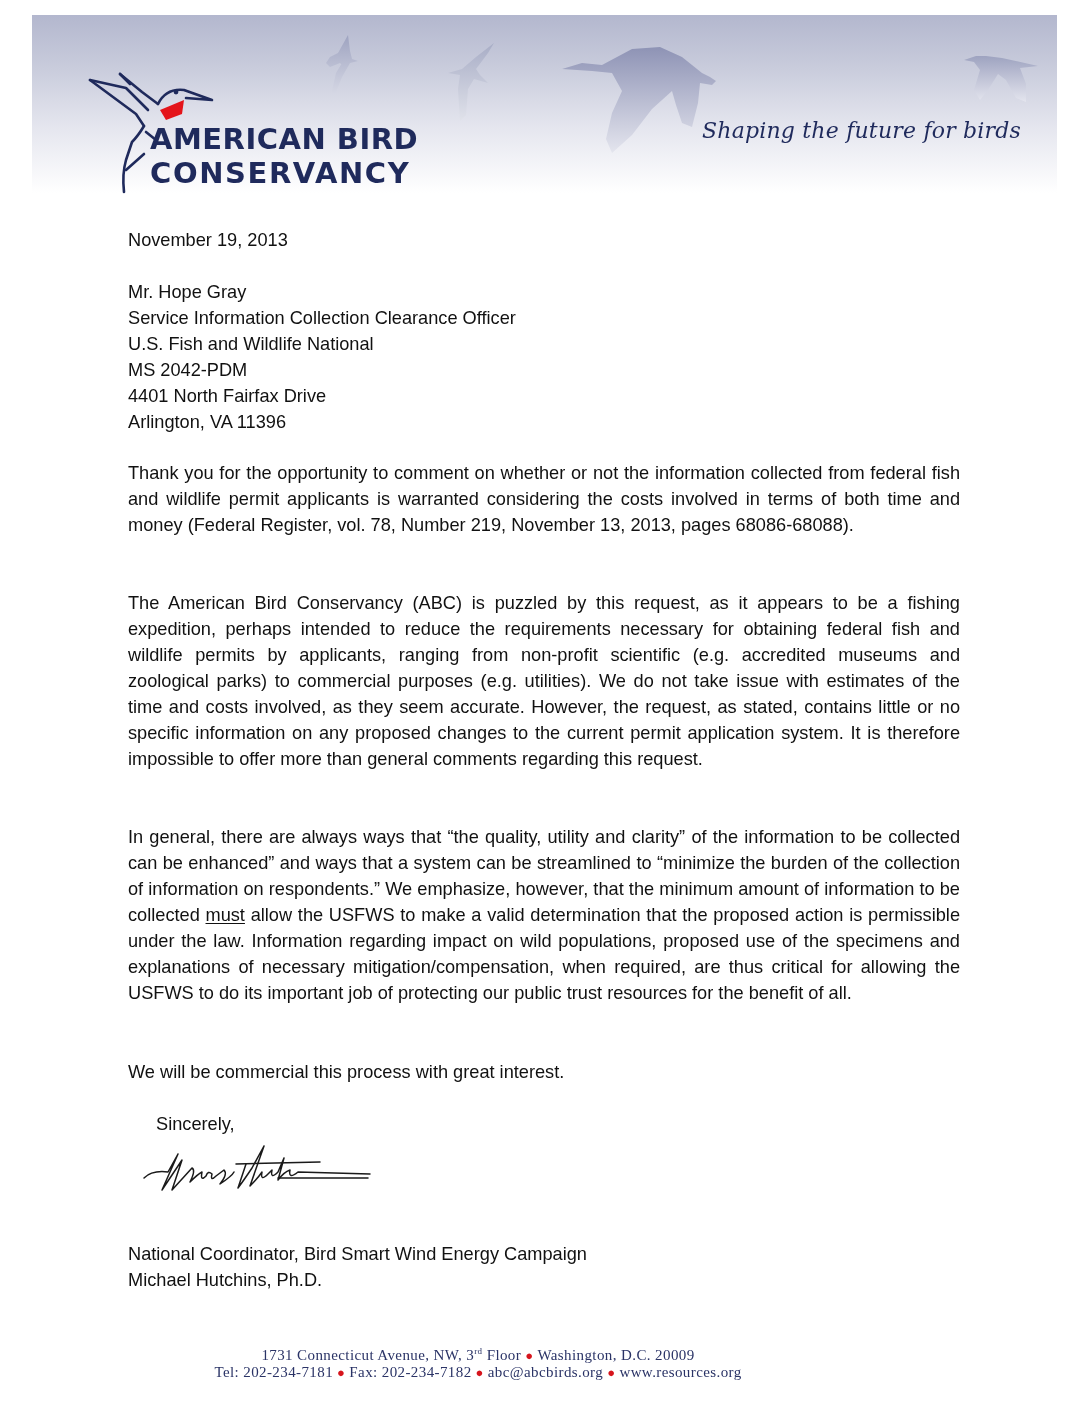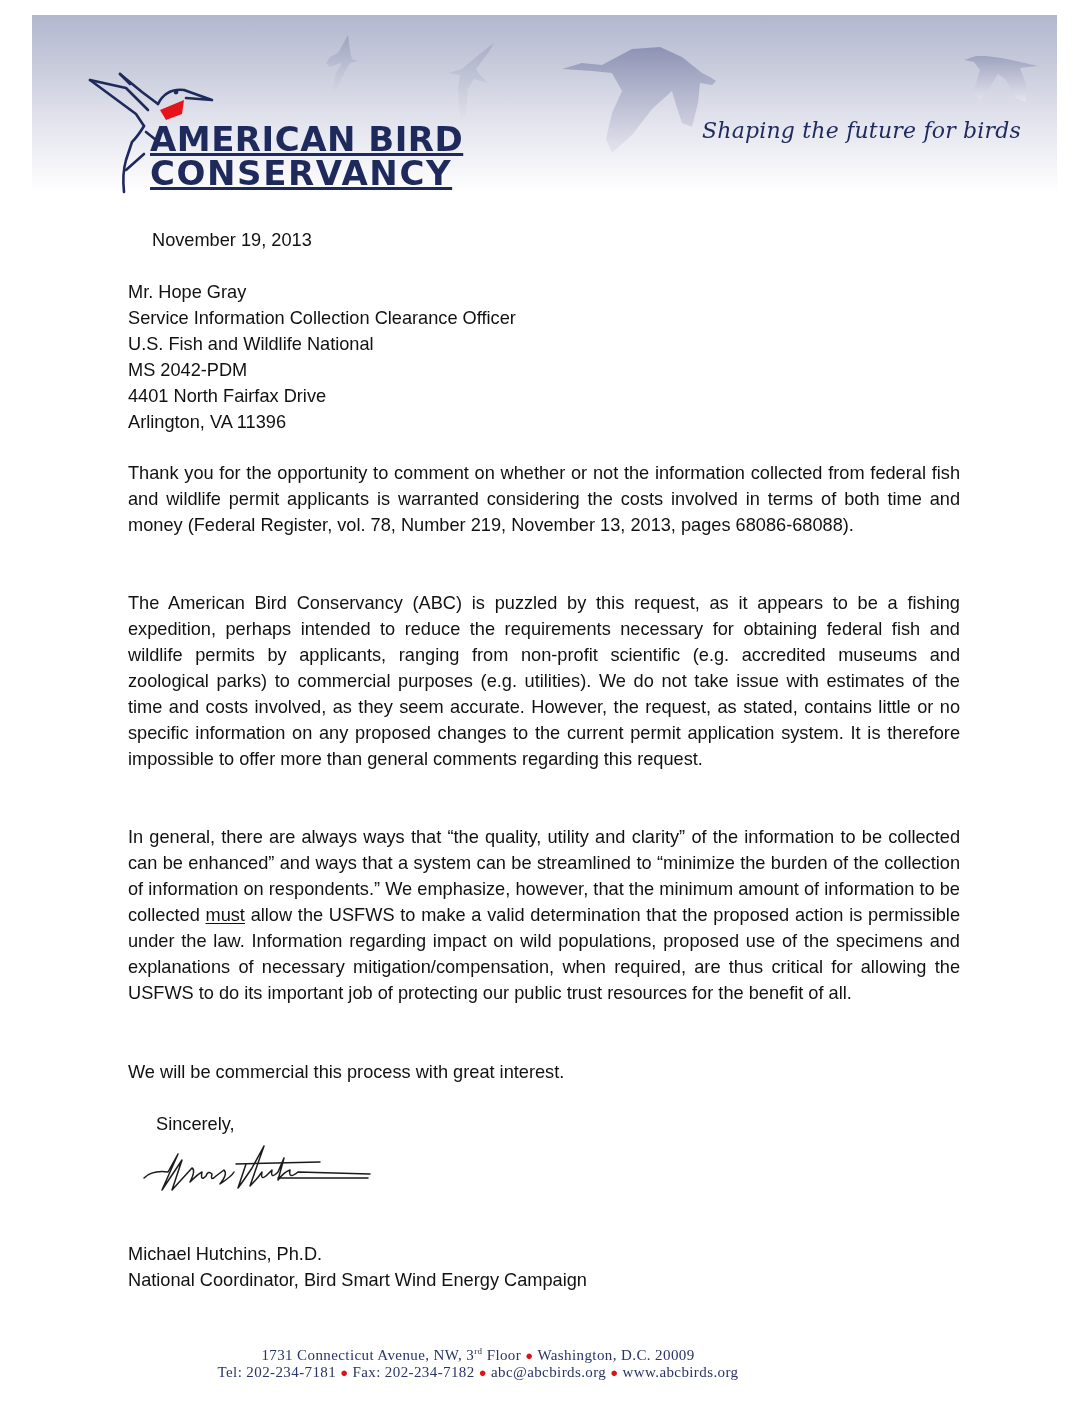--- a/index.html
+++ b/index.html
@@ -5,29 +5,29 @@
   html, body { margin: 0; padding: 0; background: #ffffff; }
   body { width: 1088px; height: 1408px; position: relative; overflow: hidden;
          font-family: "Liberation Sans", sans-serif; color: #111; }
 
   .banner { position: absolute; left: 32px; top: 15px; width: 1025px; height: 178px;
             background: linear-gradient(to bottom, #b3b7ce 0%, #c9ccdc 30%, #e4e5ee 62%, #ffffff 100%); }
   .bird { position: absolute; }
   .logo-mark { position: absolute; left: 86px; top: 70px; width: 135px; height: 125px; }
   .logo-text { position: absolute; left: 150px; top: 122px; color: #1f2a5c;
                font-family: "DejaVu Sans", sans-serif; font-weight: bold;
-               font-size: 34px; line-height: 34px; letter-spacing: 0.5px; text-decoration: underline; }
+               font-size: 29px; line-height: 34px; letter-spacing: 0.5px; }
   .logo-text .l2 { letter-spacing: 1.6px; }
   .tagline { position: absolute; left: 702px; top: 118px; color: #1f2a5c;
              font-family: "DejaVu Serif", serif; font-style: italic; font-size: 22px;
              letter-spacing: 0.2px; }
 
   .letter { position: absolute; left: 128px; width: 832px; font-size: 18.2px; line-height: 26px;
             color: #111; }
-  .date { top: 227px; margin-left: 24px; }
+  .date { top: 227px; }
   .address { top: 279px; }
   .address div { white-space: nowrap; }
   .para { text-align: justify; text-align-last: left; }
   .p1 { top: 460px; }
   .p2 { top: 590px; }
   .p3 { top: 824px; }
   .p4 { top: 1059px; }
   .closing { top: 1111px; margin-left: 28px; }
   .signature { position: absolute; left: 138px; top: 1140px; width: 240px; height: 70px; }
   .signer { top: 1241px; }
@@ -125,22 +125,22 @@
 <svg class="signature" viewBox="0 0 240 70">
   <g fill="none" stroke="#1a1a1a" stroke-width="1.5" stroke-linecap="round" stroke-linejoin="round">
     <path d="M6 38 Q14 30 30 32 L40 14 L24 50 L44 20 L34 50 L54 28 Q58 30 52 42 Q60 34 64 32 Q62 42 68 36 Q70 30 74 34 Q72 42 78 36 L86 30 Q90 34 82 44 Q94 36 96 32"></path>
     <path d="M108 24 L100 48 Q106 40 114 28 L126 6 L112 46 Q120 38 124 32 Q122 42 130 34 L134 30 Q132 40 140 32 L146 18 L140 40 Q146 32 152 30 Q150 40 160 32 L232 34"></path>
     <path d="M98 24 L182 22"></path>
     <path d="M140 38 L230 38"></path>
   </g>
 </svg>
 
 <div class="letter signer">
+  <div>National Coordinator, Bird Smart Wind Energy Campaign</div>
   <div>Michael Hutchins, Ph.D.</div>
-  <div>National Coordinator, Bird Smart Wind Energy Campaign</div>
 </div>
 
 <div class="footer f1">
   <span>1731 Connecticut Avenue, NW, 3</span><sup>rd</sup><span> Floor</span><span class="dot">●</span><span>Washington, D.C. 20009</span>
 </div>
 <div class="footer f2">
-  <span>Tel: 202-234-7181</span><span class="dot">●</span><span>Fax: 202-234-7182</span><span class="dot">●</span><span>abc@abcbirds.org</span><span class="dot">●</span><span>www.abcbirds.org</span>
+  <span>Tel: 202-234-7181</span><span class="dot">●</span><span>Fax: 202-234-7182</span><span class="dot">●</span><span>abc@abcbirds.org</span><span class="dot">●</span><span>www.resources.org</span>
 </div>
 
 </body></html>

